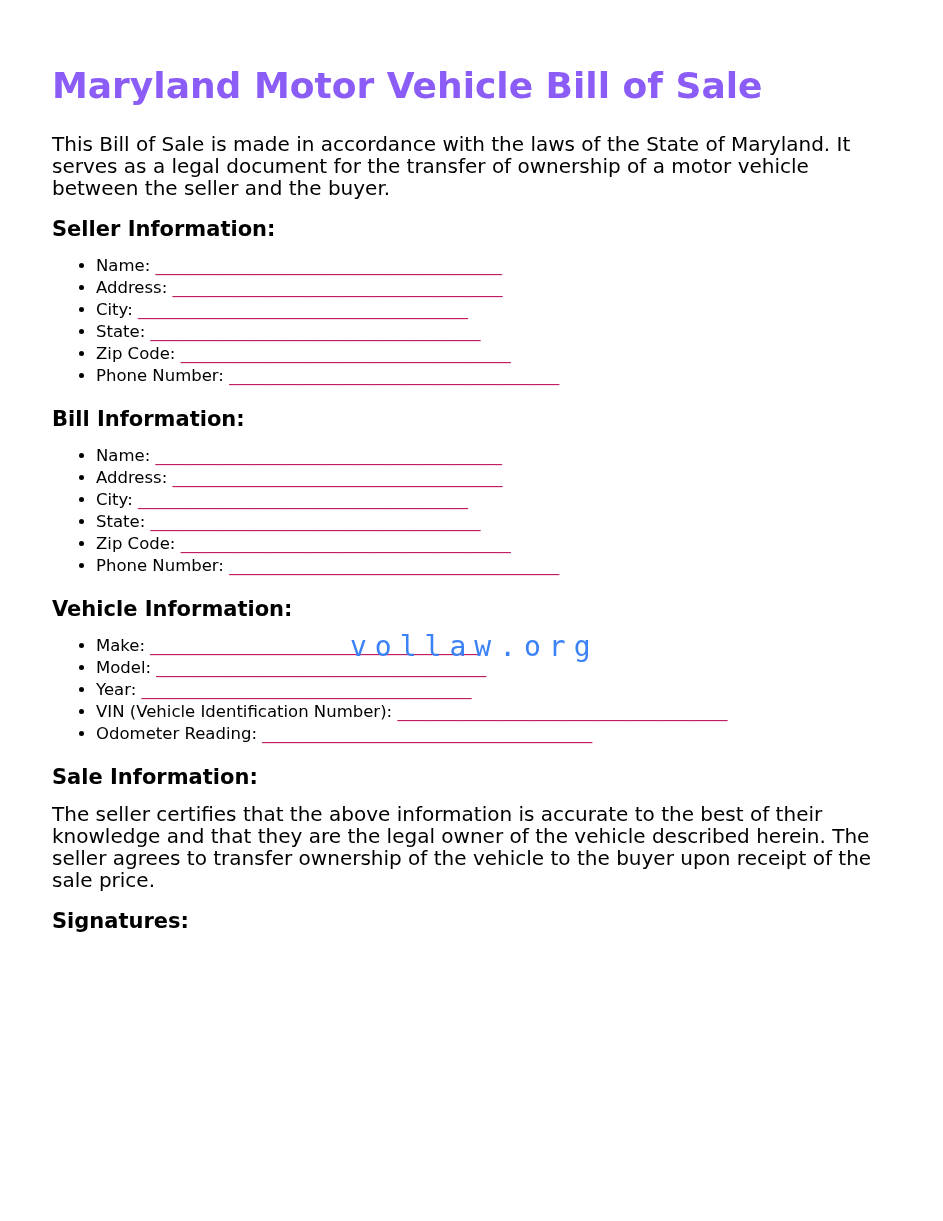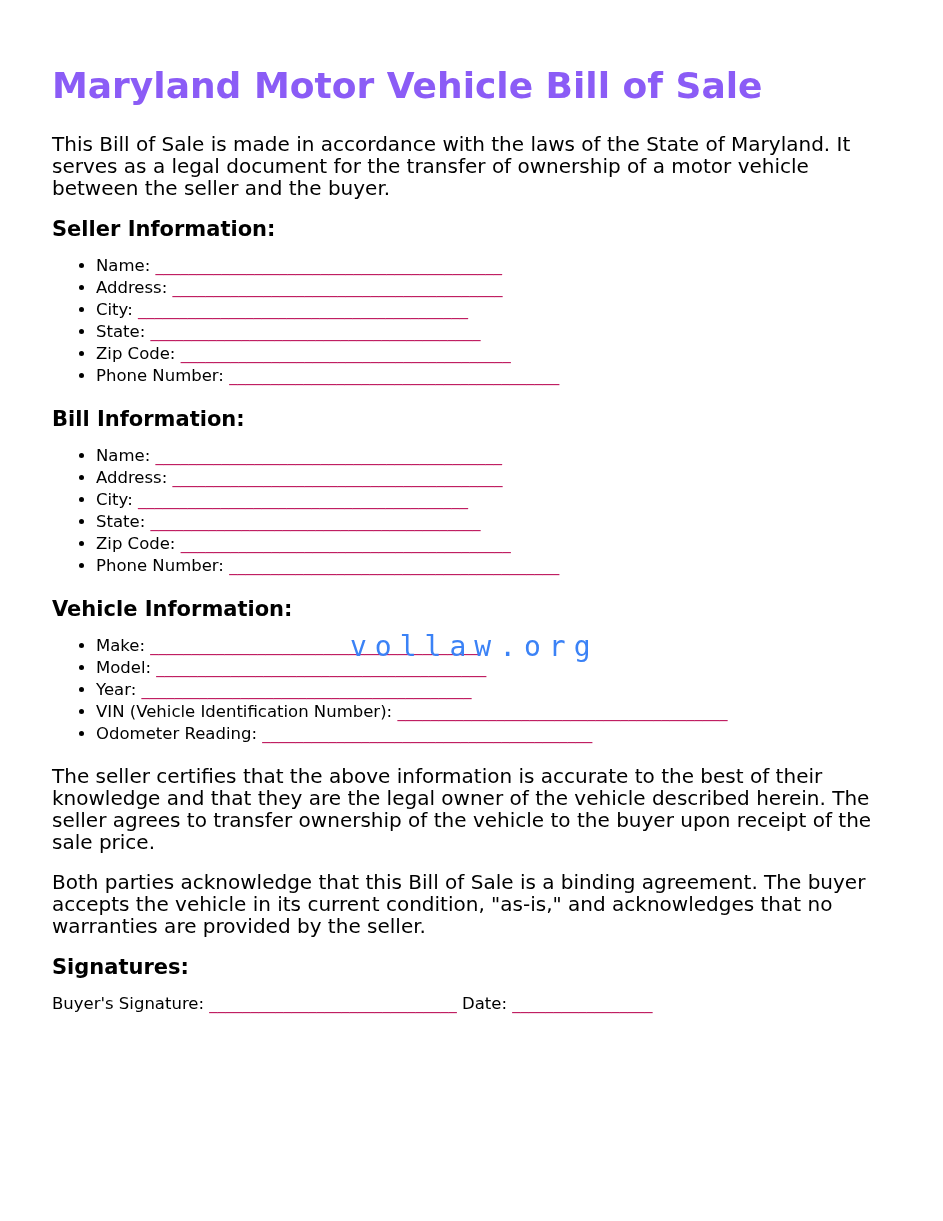--- a/index.html
+++ b/index.html
@@ -101,24 +101,23 @@
 
     <h3 class="section-heading">Vehicle Information:</h3>
     <ul class="field-list">
       <li><span>Make: </span><span class="blank">________________________________________</span></li>
       <li><span>Model: </span><span class="blank">________________________________________</span></li>
       <li><span>Year: </span><span class="blank">________________________________________</span></li>
       <li><span>VIN (Vehicle Identification Number): </span><span class="blank">________________________________________</span></li>
       <li><span>Odometer Reading: </span><span class="blank">________________________________________</span></li>
     </ul>
 
+    <h3 class="section-heading">Sale Information:</h3>
 
     <p class="body-text">The seller certifies that the above information is accurate to the best of their knowledge and that they are the legal owner of the vehicle described herein. The seller agrees to transfer ownership of the vehicle to the buyer upon receipt of the sale price.</p>
 
-    <p class="body-text">Both parties acknowledge that this Bill of Sale is a binding agreement. The buyer accepts the vehicle in its current condition, "as-is," and acknowledges that no warranties are provided by the seller.</p>
 
     <h3 class="section-heading">Signatures:</h3>
 
 
-    <p class="sig-row"><span>Buyer's Signature: </span><span class="blank">______________________________</span><span> Date: </span><span class="blank">_________________</span></p>
 
   </div>
 </div>
 
 </body></html>

